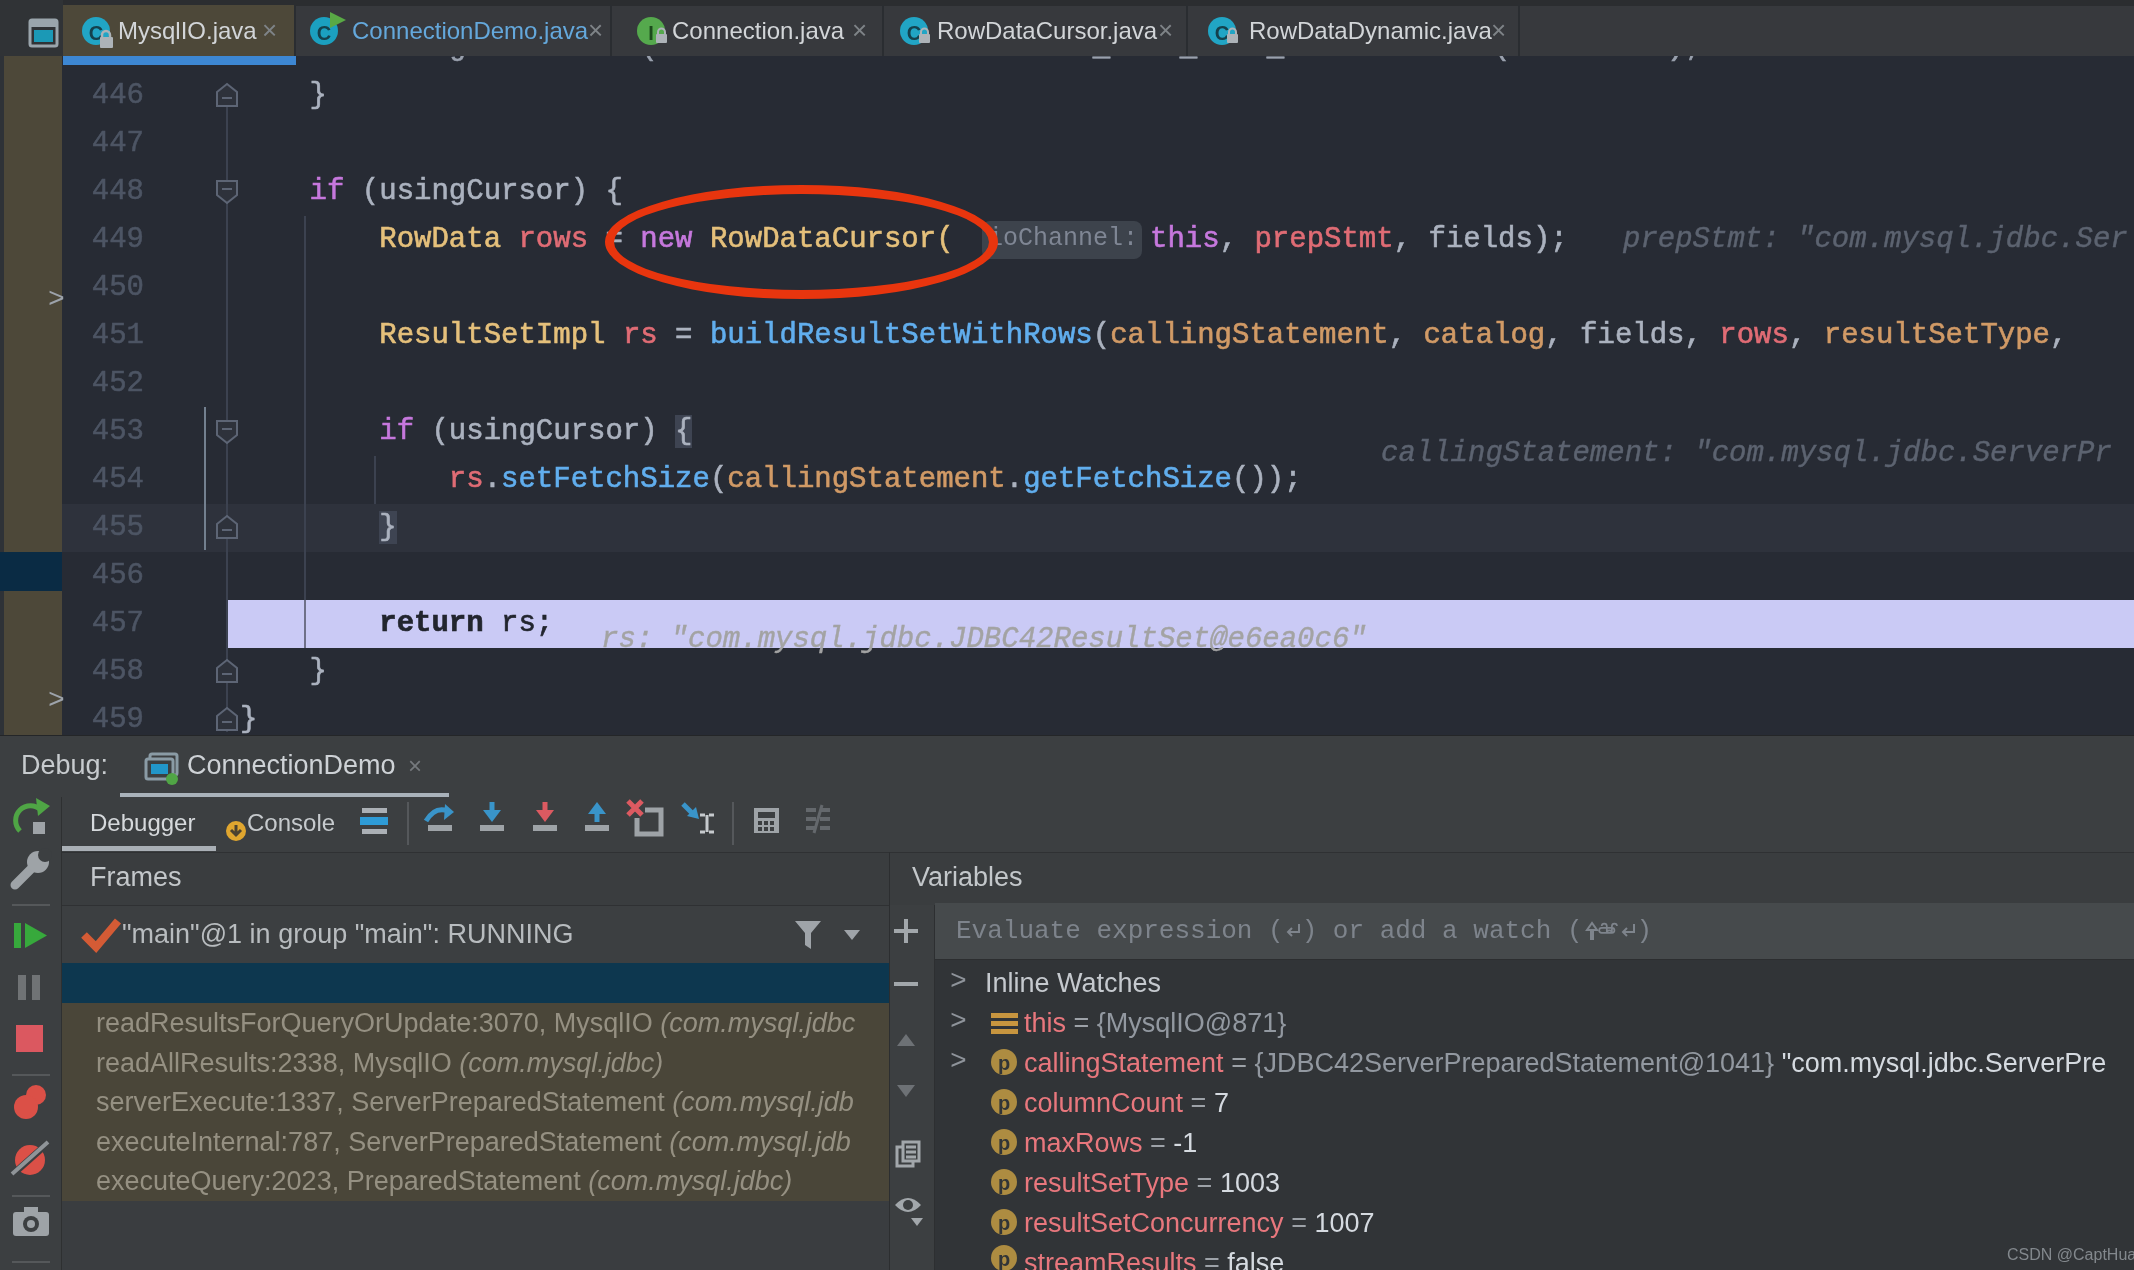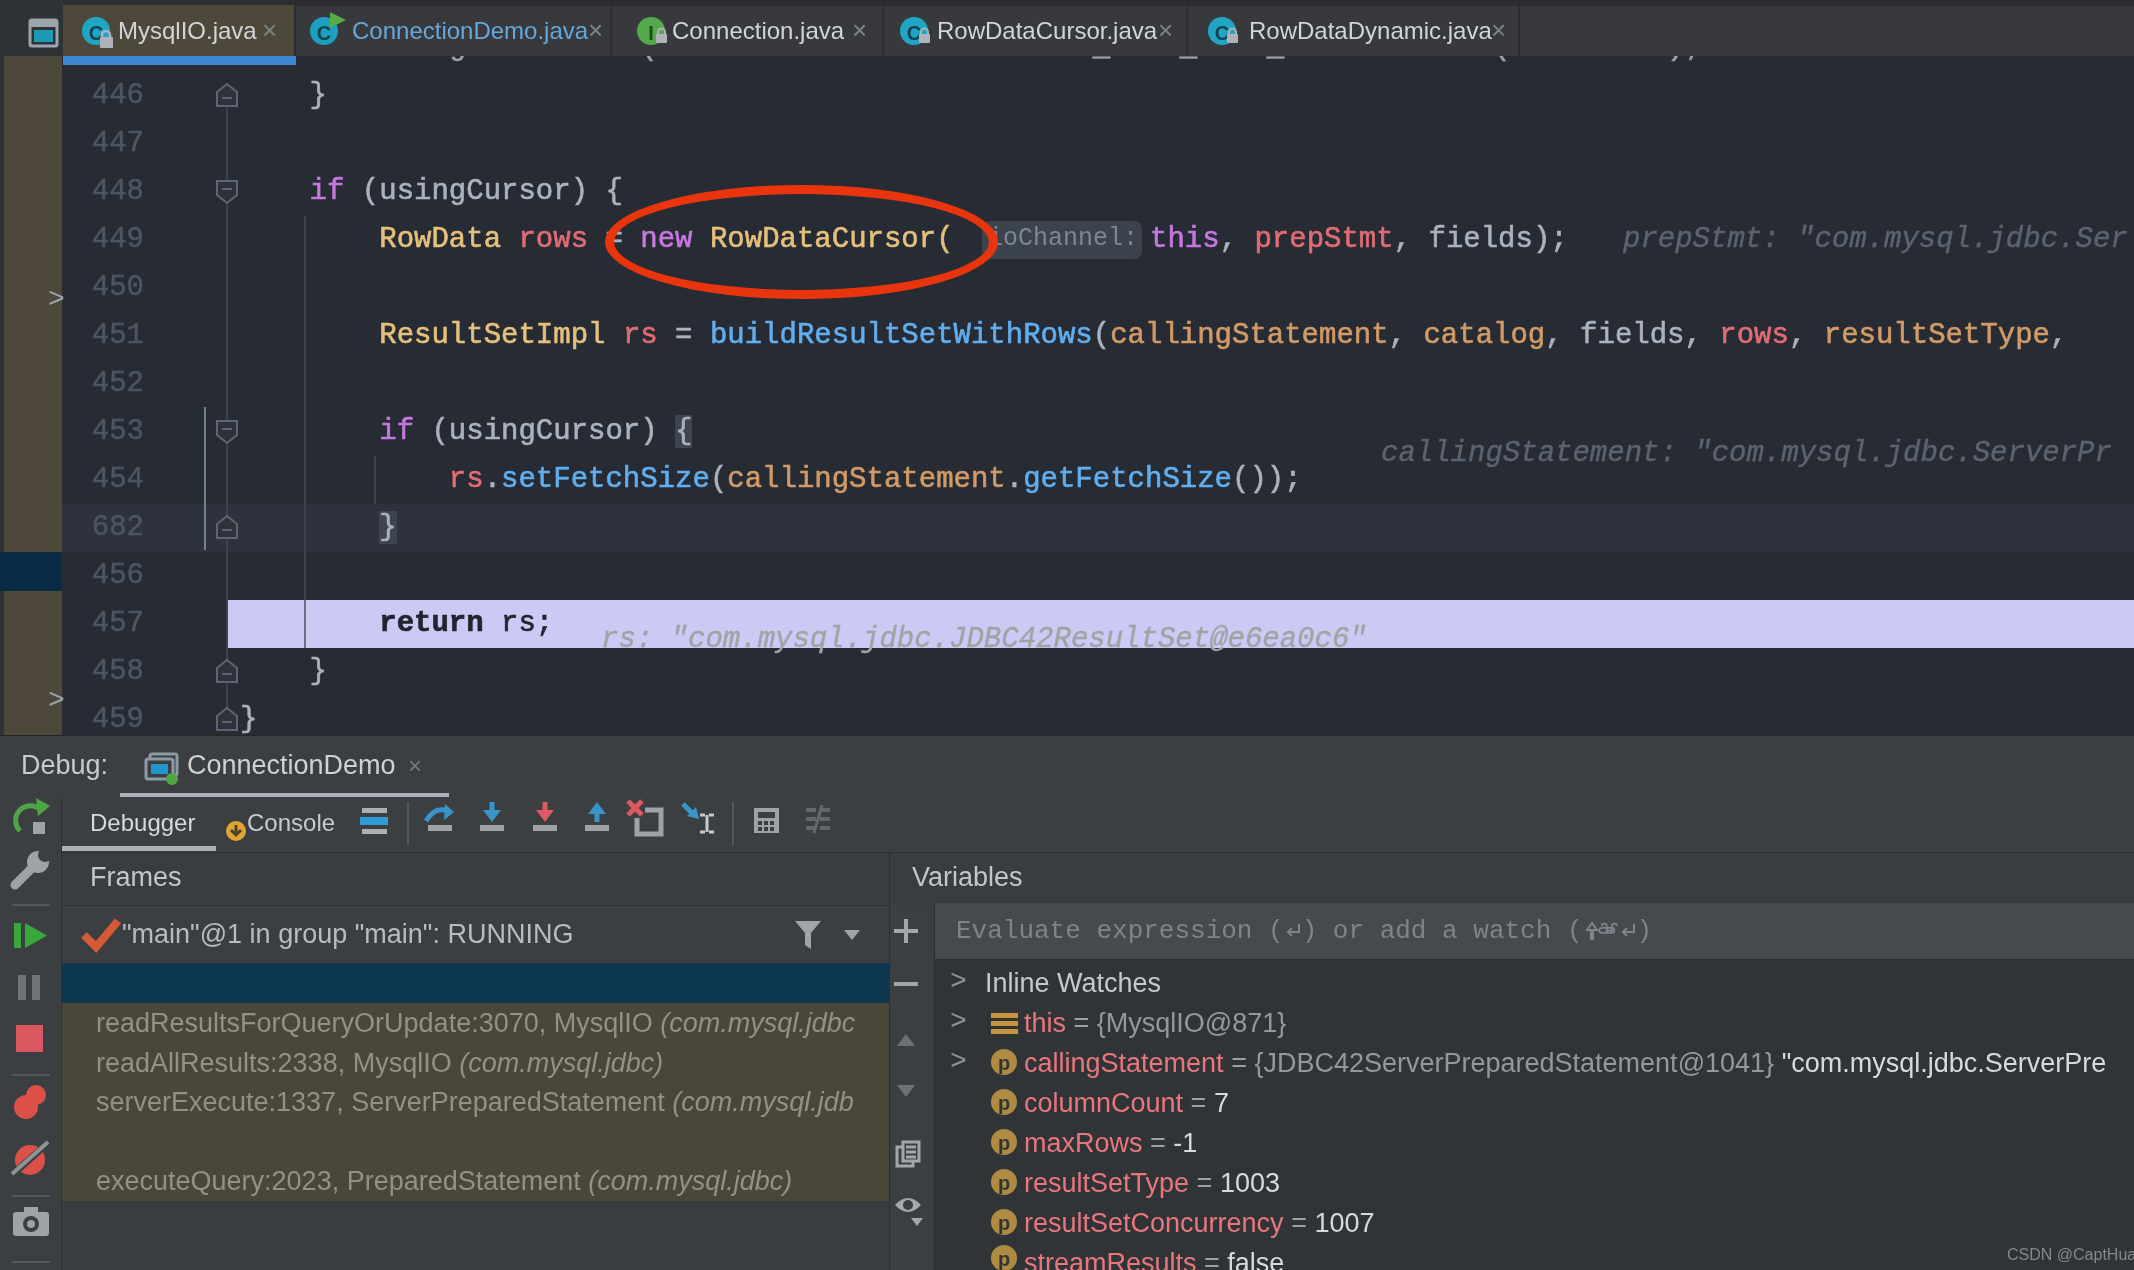--- a/index.html
+++ b/index.html
@@ -54,21 +54,21 @@
 
   <div class="num" style="top:72px;">446</div>
   <div class="num" style="top:120px;padding-left:29px;">447</div>
   <div class="num" style="top:168px;">448</div>
   <div class="num" style="top:216px;">449</div>
   <div class="num" style="top:264px;">450</div>
   <div class="num" style="top:312px;">451</div>
   <div class="num" style="top:360px;">452</div>
   <div class="num" style="top:408px;">453</div>
   <div class="num" style="top:456px;">454</div>
-  <div class="num" style="top:504px;">682</div>
+  <div class="num" style="top:504px;">455</div>
   <div class="num" style="top:552px;">456</div>
   <div class="num" style="top:600px;">457</div>
   <div class="num" style="top:648px;">458</div>
   <div class="num" style="top:696px;">459</div>
 
   <div class="cl" style="top:24px;color:#9aa1ae;">            g          (                         _    _    _            (         );</div>
 
   <div class="cl" style="top:72px;">    }</div>
   <div class="cl" style="top:168px;"><span class="kw">    if</span> (usingCursor) {</div>
   <div class="cl" style="top:216px;"><span class="cls">        RowData</span> <span class="fld">rows</span> = <span class="kw">new</span> <span class="cls">RowDataCursor(</span></div>
@@ -295,20 +295,21 @@
     <path d="M733 15 h26 l-10 12 v16 l-6 -4 v-12 z" fill="#9fa4a9"></path>
 
     <path d="M782 24 l16 0 -8 10 z" fill="#9fa4a9"></path>
   </svg>
 
   <div class="abs" style="left:62px;top:963px;width:827px;height:40px;background:#0d374f;"></div>
   <div class="abs" style="left:62px;top:1003px;width:827px;height:198px;background:#4a4639;"></div>
   <div class="frow" style="top:1003px;color:#959082;">readResultsForQueryOrUpdate:3070, MysqlIO <span class="it">(com.mysql.jdbc</span></div>
   <div class="frow" style="top:1043px;color:#959082;">readAllResults:2338, MysqlIO <span class="it">(com.mysql.jdbc)</span></div>
   <div class="frow" style="top:1082px;color:#959082;">serverExecute:1337, ServerPreparedStatement <span class="it">(com.mysql.jdb</span></div>
+  <div class="frow" style="top:1122px;color:#959082;">executeInternal:787, ServerPreparedStatement <span class="it">(com.mysql.jdb</span></div>
   <div class="frow" style="top:1161px;color:#959082;">executeQuery:2023, PreparedStatement <span class="it">(com.mysql.jdbc)</span></div>
 
   <div class="abs" style="left:889px;top:905px;width:1245px;height:365px;background:#313437;"></div>
 
   <div class="abs" style="left:889px;top:905px;width:46px;height:365px;background:#3c3f41;border-right:1px solid #2d2f31;"></div>
   <div class="abs" style="left:889px;top:852px;width:1px;height:418px;background:#2c2e30;"></div>
   <svg class="abs" style="left:889px;top:905px;" width="46" height="365" viewBox="0 0 46 365">
     <g stroke="#a2a7ab" stroke-width="4" fill="none">
       <path d="M17 14 v24 M5 26 h24"></path>
       <path d="M5 79 h24"></path>

